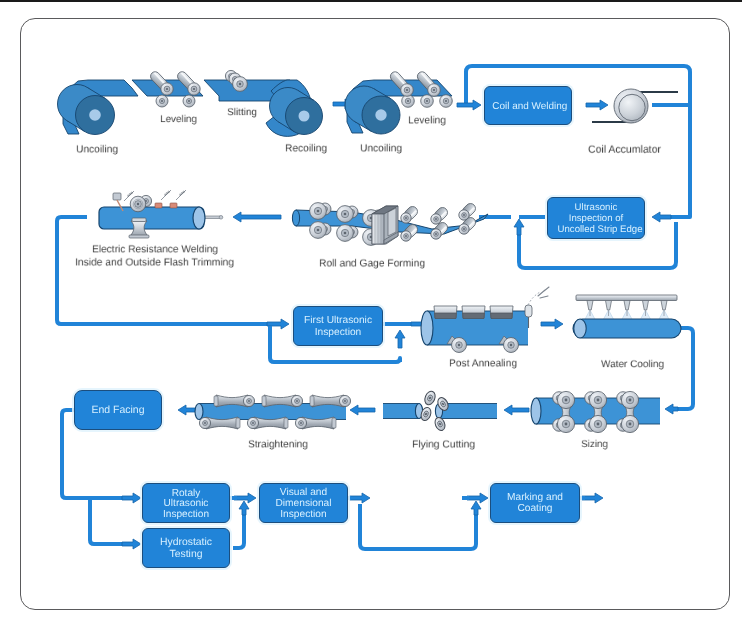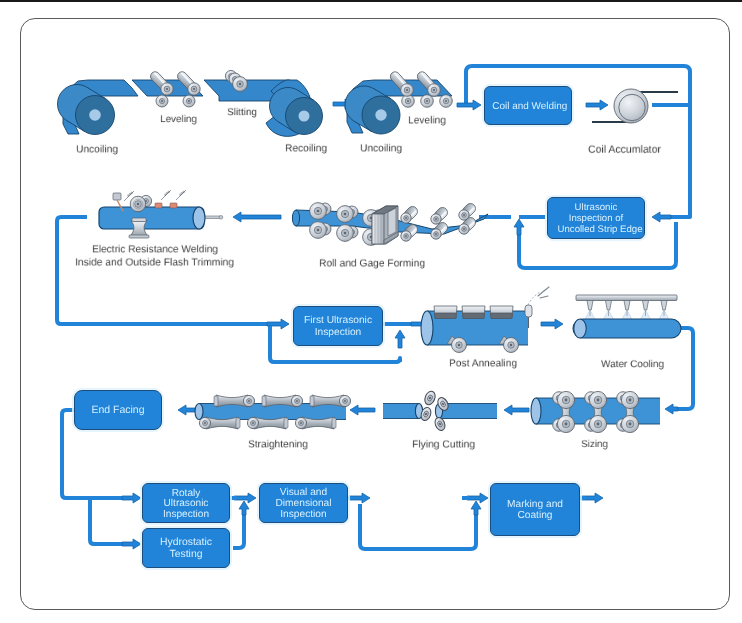--- a/index.html
+++ b/index.html
@@ -659,21 +659,21 @@
         <span><i>Testing</i></span>
       </div>
     </div>
 <div class="pbox" style="left:259px;top:483px;width:89px;height:40px;">
       <div class="bxin" style="font-size: 12px; line-height: 13px; white-space: nowrap; display: inline-block; transform: scale(0.8481); transform-origin: center center;">
         <span><i>Visual and</i></span>
         <span><i>Dimensional</i></span>
         <span><i>Inspection</i></span>
       </div>
     </div>
-<div class="pbox" style="left:490px;top:483px;width:90px;height:53px;">
+<div class="pbox" style="left:490px;top:483px;width:90px;height:40px;">
       <div class="bxin" style="font-size: 12px; line-height: 13px; white-space: nowrap; display: inline-block; transform: scale(0.8479); transform-origin: center center;">
         <span><i>Marking and</i></span>
         <span><i>Coating</i></span>
       </div>
     </div>
 
 <div class="lbl" style="left: 75.5px; top: 143.148px; transform-origin: left top; transform: scale(0.8509);">Uncoiling</div>
 <div class="lbl" style="left: 160px; top: 113.349px; transform-origin: left top; transform: scale(0.8277);">Leveling</div>
 <div class="lbl" style="left: 227px; top: 106.306px; transform-origin: left top; transform: scale(0.8326);">Slitting</div>
 <div class="lbl" style="left: 285px; top: 142.148px; transform-origin: left top; transform: scale(0.8509);">Recoiling</div>

